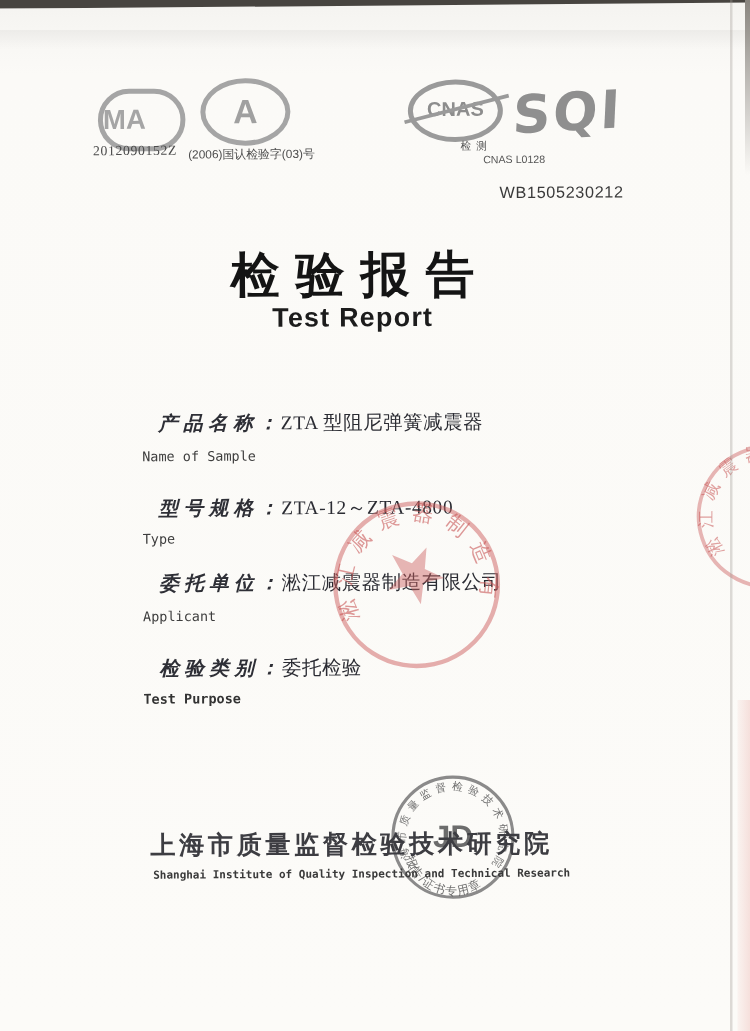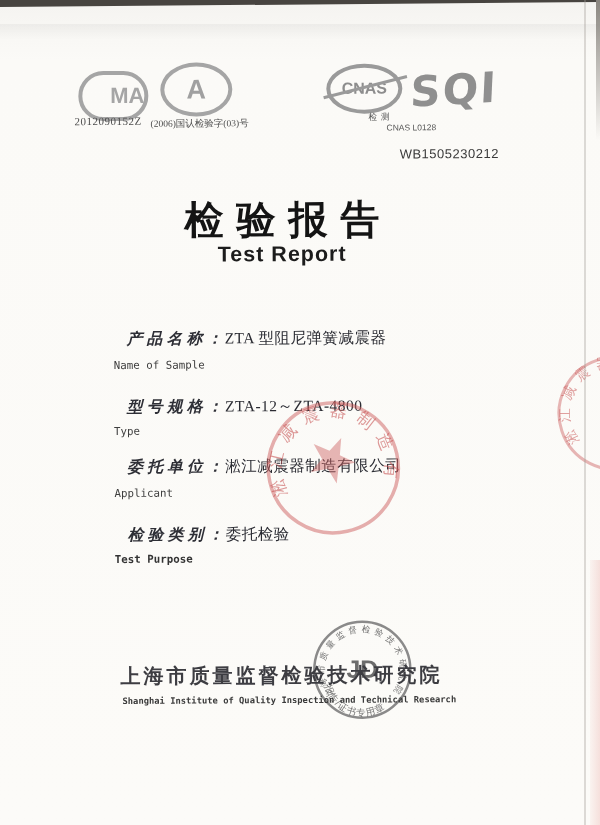--- a/index.html
+++ b/index.html
@@ -12,29 +12,29 @@
          background:linear-gradient(180deg,rgba(0,0,0,0.045),rgba(0,0,0,0));}
   #top-edge{position:absolute;left:0;top:0;width:600px;height:7px;background:#474440;
             clip-path:polygon(0 0,600px 0,600px 2px,0 7px);}
   #right-edge-dark{position:absolute;right:0;top:0;width:4px;height:140px;
             background:linear-gradient(180deg,#8a8680,rgba(138,134,128,0));}
   #fold-line{position:absolute;left:584px;top:0;width:2px;height:825px;background:rgba(160,155,148,0.35);}
   #pink-band{position:absolute;left:590px;top:560px;width:10px;height:265px;
             background:linear-gradient(90deg,rgba(240,200,195,0.15),rgba(238,190,185,0.45));}
   .content{position:absolute;left:0;top:0;width:600px;height:825px;transform:rotate(-0.3deg);}
   #cma-logo{position:absolute;left:80px;top:70px;width:62px;height:42px;
-            border:4px solid #a5a5a5;border-radius:25px;display:flex;align-items:center;justify-content:flex-end;}
+            border:4px solid #a5a5a5;border-radius:25px;display:flex;align-items:center;justify-content:flex-start;}
   #cma-letters{font-weight:900;font-size:22px;color:#a5a5a5;letter-spacing:0;}
   #cma-number{position:absolute;left:76px;top:114px;font-size:11px;color:#4c4c4c;
               font-family:"Liberation Serif", serif;letter-spacing:0.5px;}
   #cal-logo{position:absolute;left:162px;top:62px;width:64px;height:46px;
             border:4px solid #a5a5a5;border-radius:50%;display:flex;align-items:center;justify-content:center;}
   #cal-letters{font-weight:900;font-size:27px;color:#a0a0a0;}
   #cal-number{position:absolute;left:152px;top:117px;font-size:9.5px;color:#4c4c4c;
-              font-family:Liberation Serif, serif;}
+              font-family:Liberation Sans, sans-serif;}
   #ilac-logo{position:absolute;left:261px;top:62px;width:58px;height:58px;border-radius:50%;
              background:repeating-radial-gradient(circle at 50% 50%, #c9c9c9 0 1px, rgba(255,255,255,0) 1px 4px);
              overflow:hidden;}
   #ilac-band{position:absolute;left:-2px;top:21px;width:62px;height:16px;background:rgba(252,252,250,0.92);
              display:flex;align-items:center;justify-content:center;}
   #ilac-text{font-size:11px;font-weight:bold;color:#3f3f3f;}
   #cnas-logo{position:absolute;left:328px;top:64px;width:68px;height:42px;
              border:4px solid #9a9a9a;border-radius:50%;display:flex;align-items:center;justify-content:center;overflow:visible;}
   #cnas-swoosh{position:absolute;left:-8px;top:18px;width:86px;height:3px;background:#9a9a9a;transform:rotate(-14deg);}
   #cnas-letters{font-weight:900;font-size:16px;color:#8d8d8d;letter-spacing:0;}

